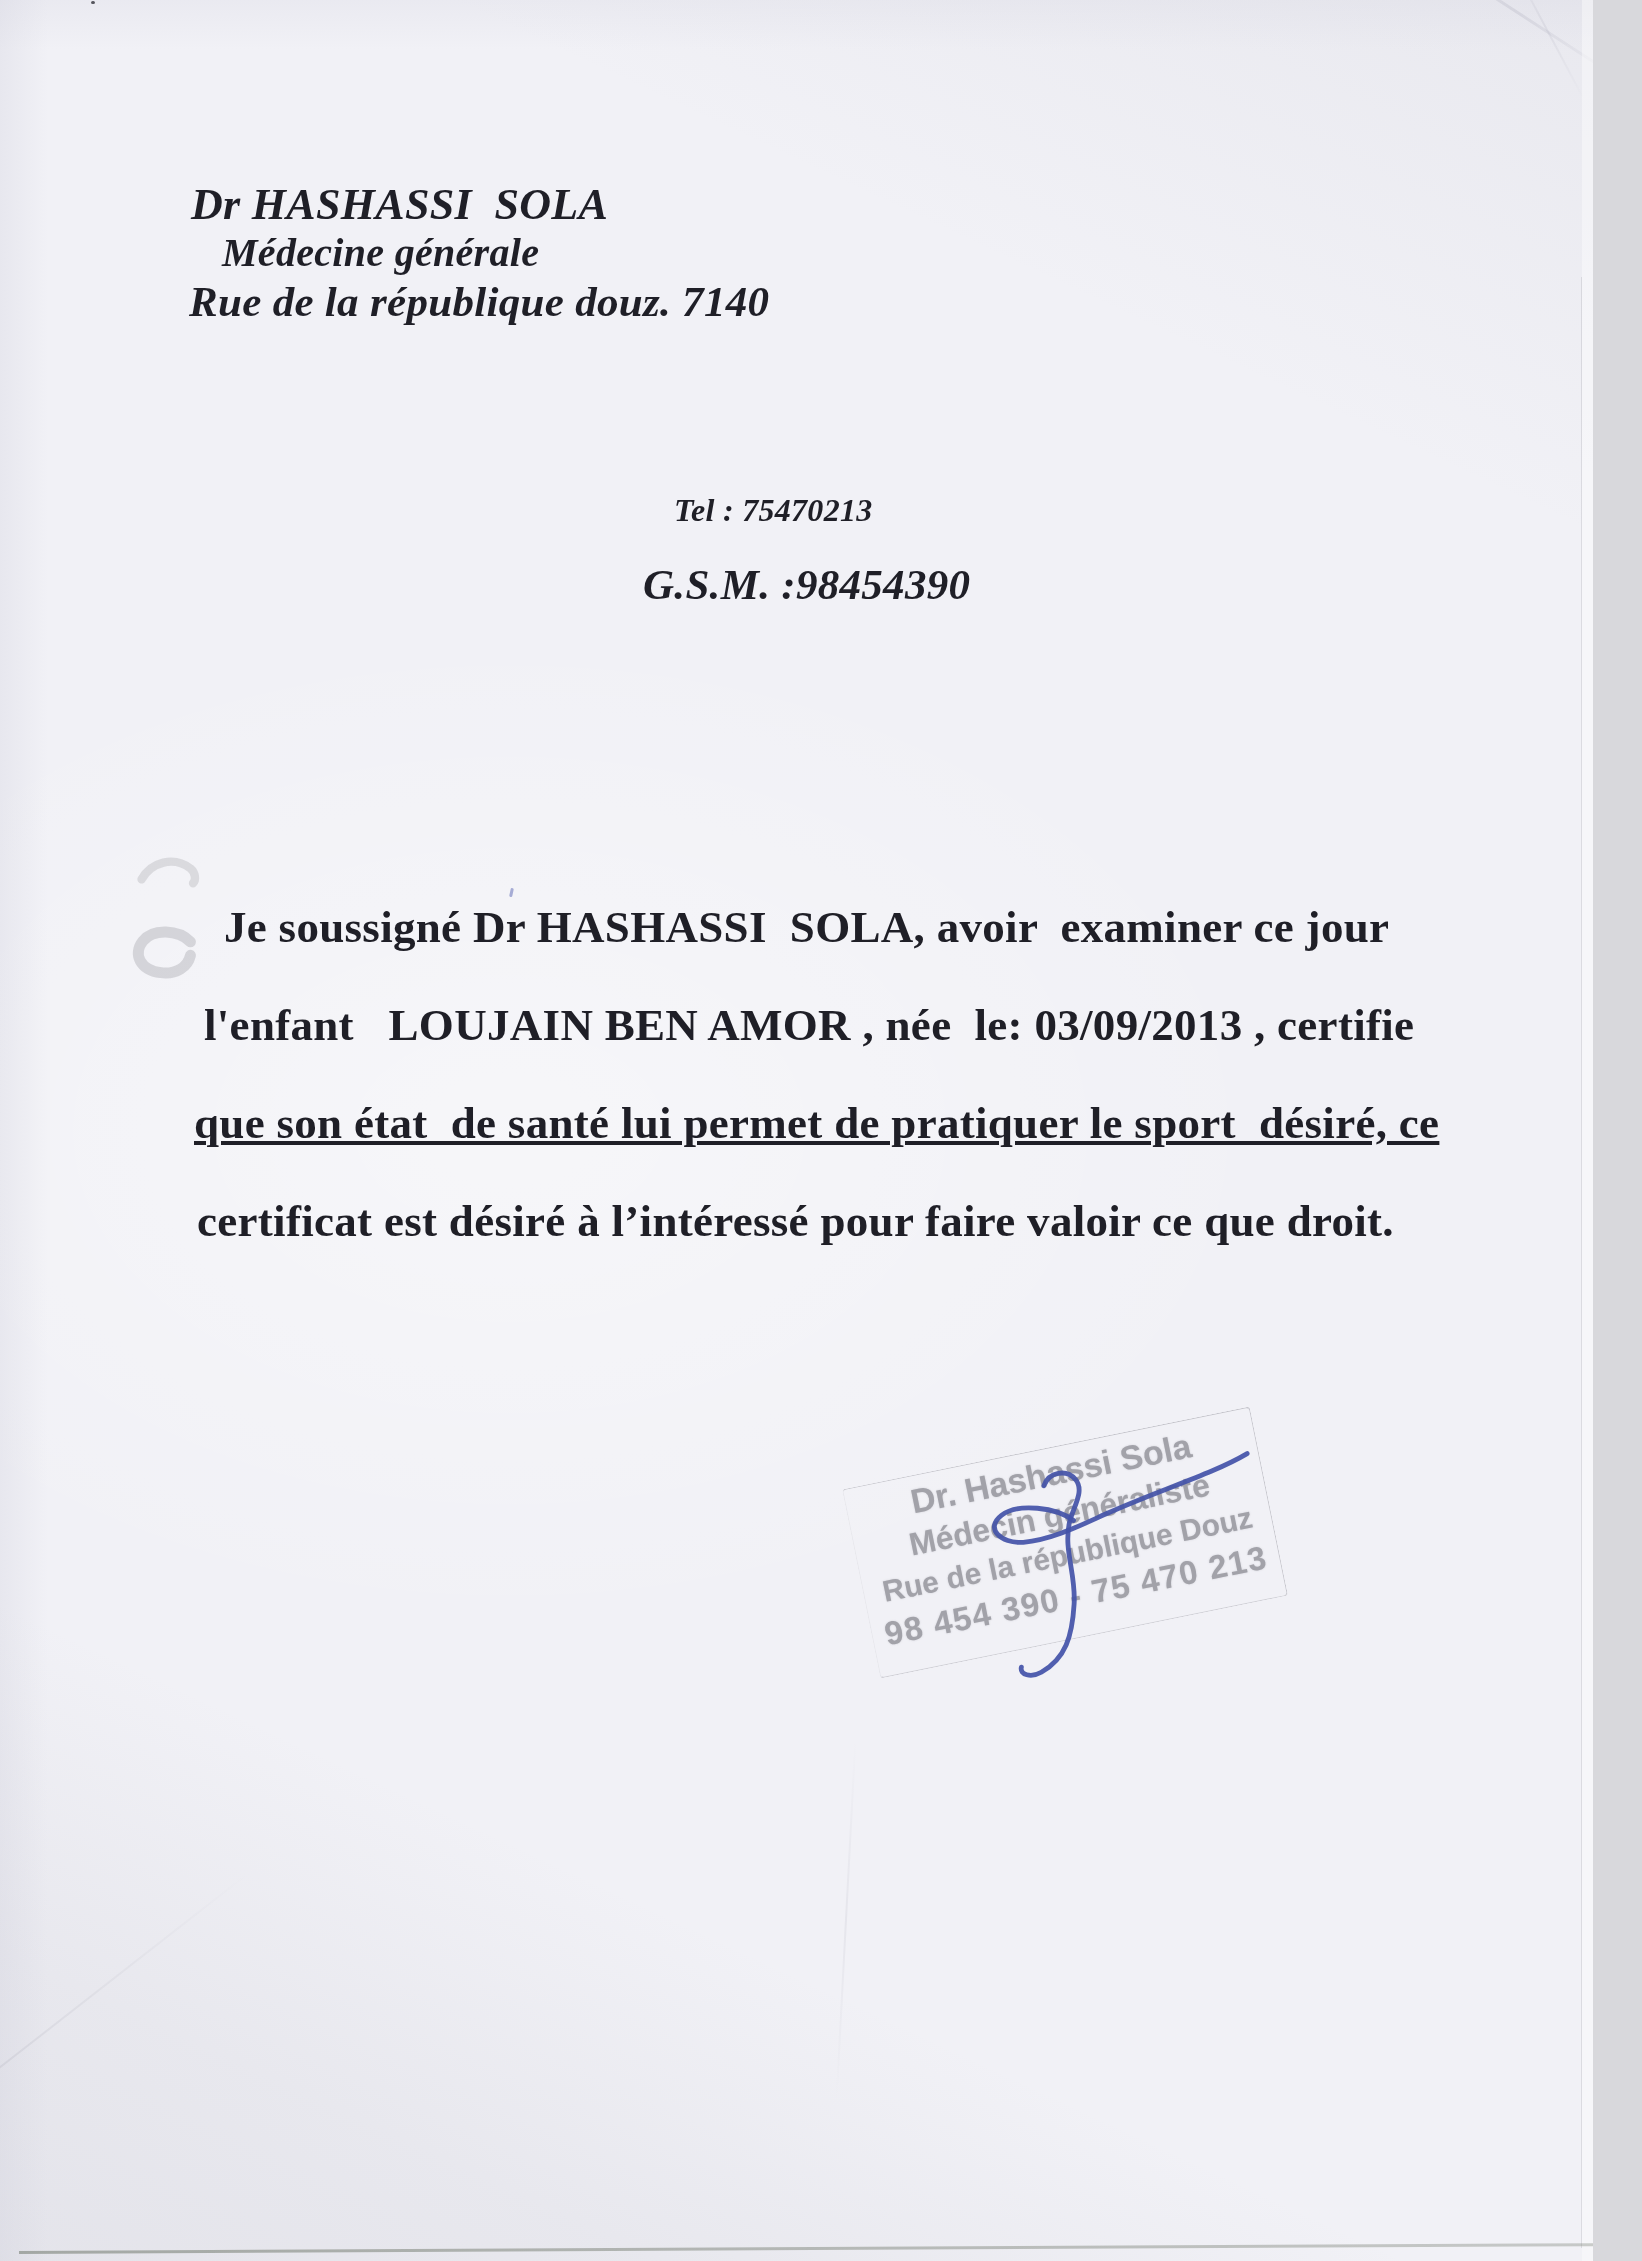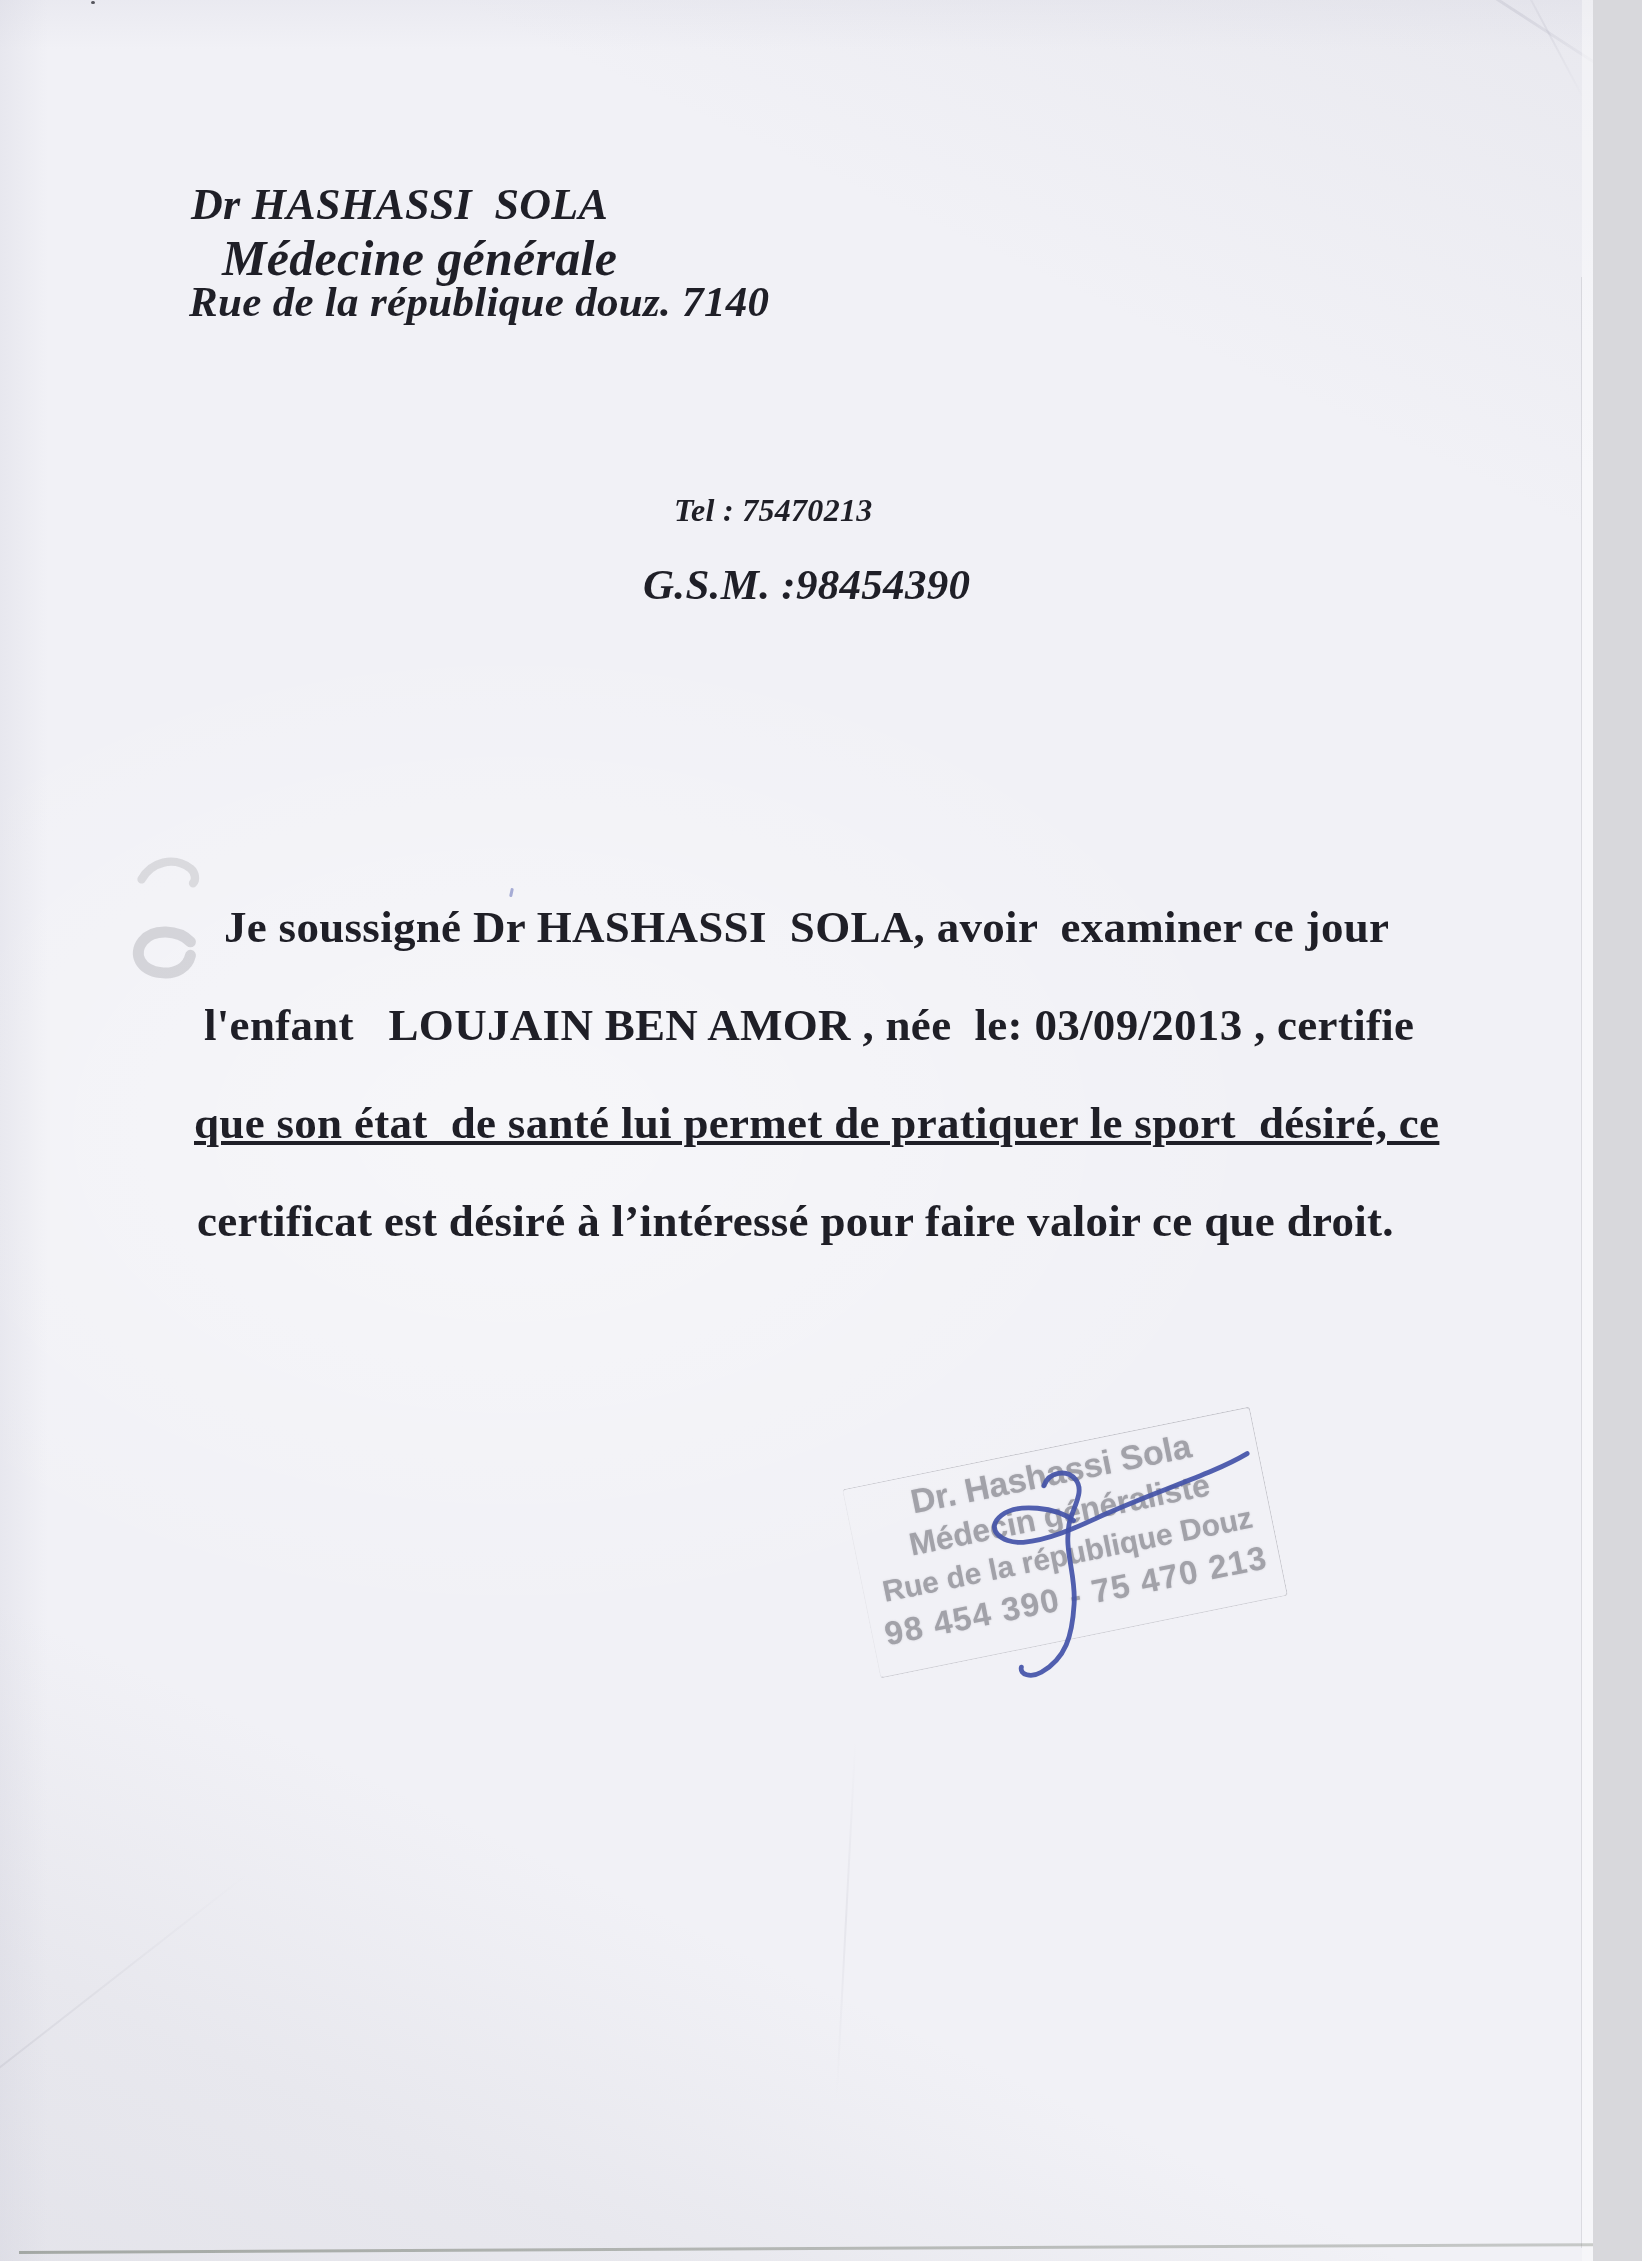--- a/index.html
+++ b/index.html
@@ -15,21 +15,21 @@
       linear-gradient(205deg, transparent 78%, rgba(150,150,165,0.10) 90%, rgba(148,148,164,0.14)),
       linear-gradient(25deg, transparent 82%, rgba(160,160,175,0.10));
     font-family:"Liberation Serif","DejaVu Serif",serif;
     color:#1f1f27;
   }
   .abs{position:absolute;}
   .txt{white-space:pre; font-weight:700; letter-spacing:0.3px;}
   .italic{font-style:italic;}
   
   .lh1{left:191px;top:179px;font-size:44px;}
-  .lh2{left:222px;top:229px;font-size:50px;}
+  .lh2{left:222px;top:229px;font-size:40px;}
   .lh3{left:189px;top:277px;font-size:43px;}
   
   .tel{left:674px;top:492px;font-size:32px;}
   .gsm{left:643px;top:560px;font-size:43px;}
   
   .title{
     left:512px;top:745px;font-size:46px;line-height:46px;
     font-style:italic;font-weight:700;white-space:pre;
     letter-spacing:0.6px;word-spacing:11.6px;
     padding:0 9px 2.6px 6.4px;

